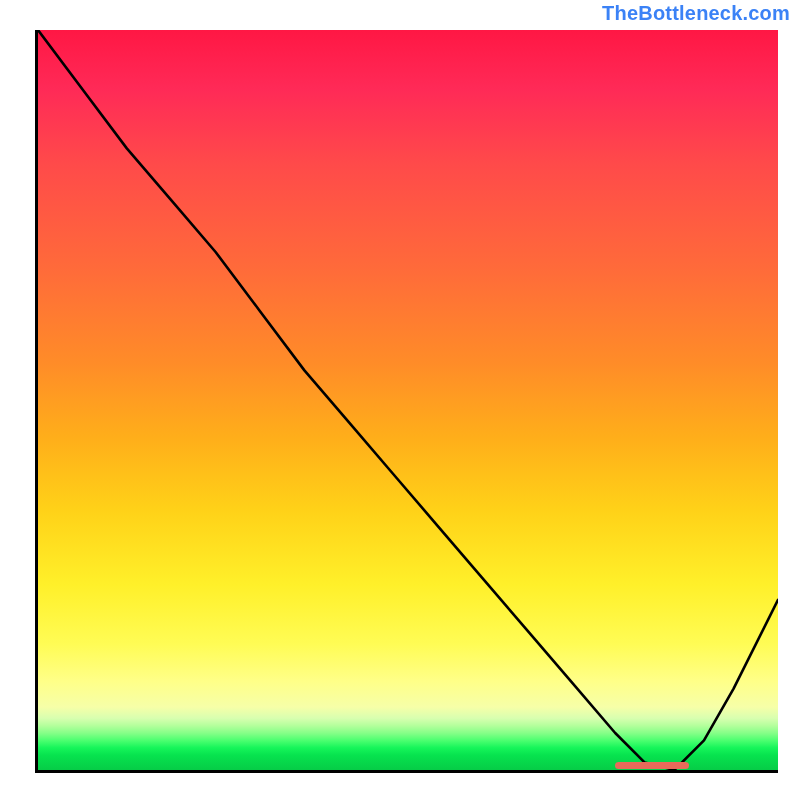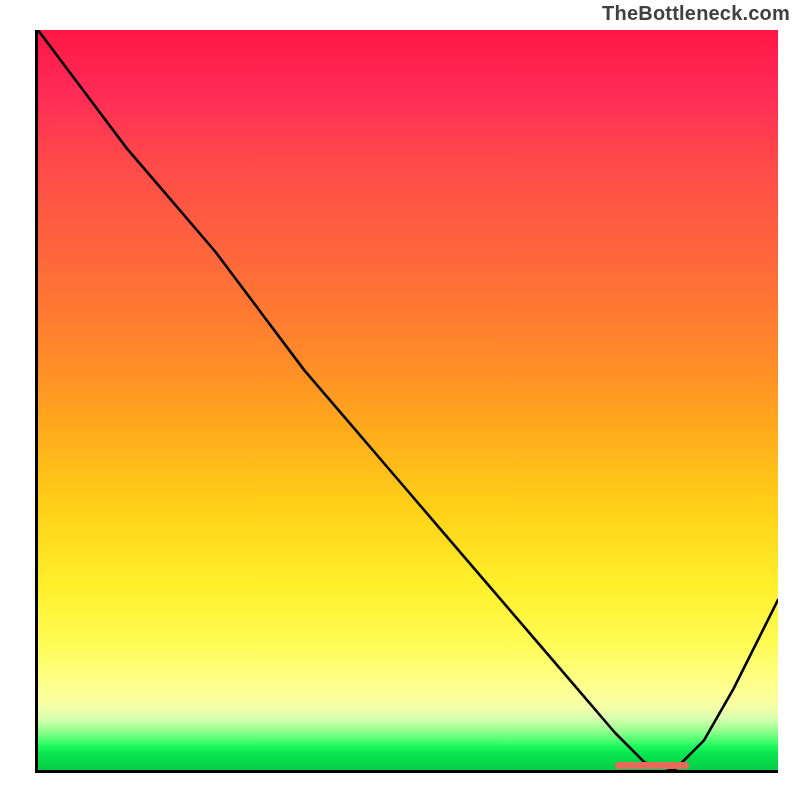--- a/index.html
+++ b/index.html
@@ -15,21 +15,21 @@
     position: relative;
     width: 800px;
     height: 800px;
   }
   .attribution {
     position: absolute;
     top: 2px;
     right: 10px;
     font-size: 20px;
     font-weight: 600;
-    color: #404040;
+    color: #3b82f6;
     letter-spacing: 0.2px;
   }
   .plot-area {
     position: absolute;
     left: 35px;
     top: 30px;
     width: 740px;
     height: 740px;
     border-left: 3px solid #000;
     border-bottom: 3px solid #000;

